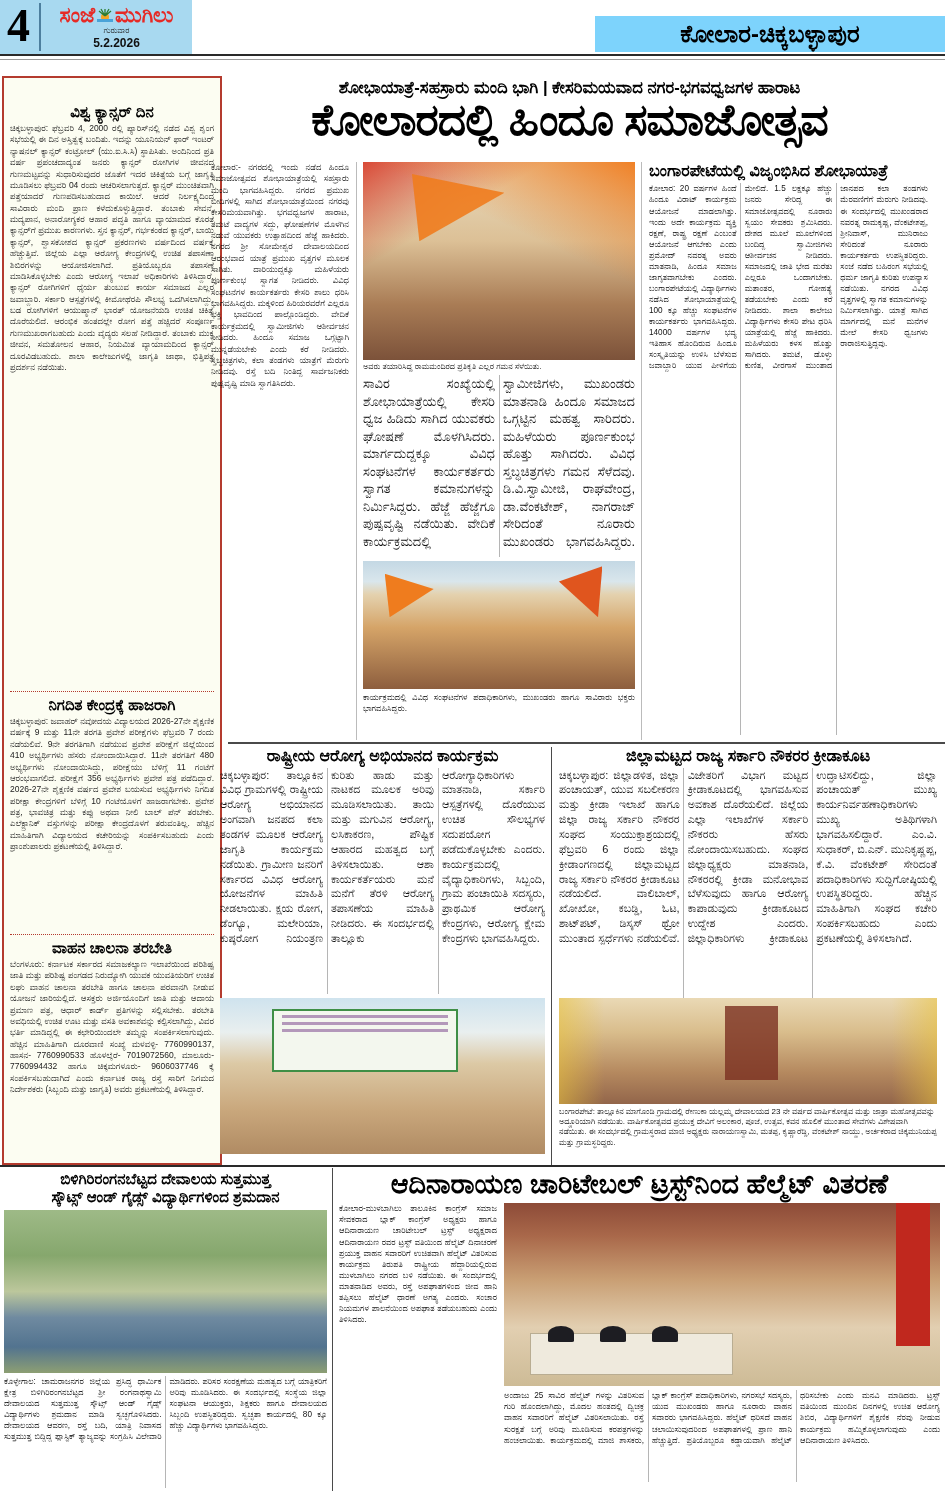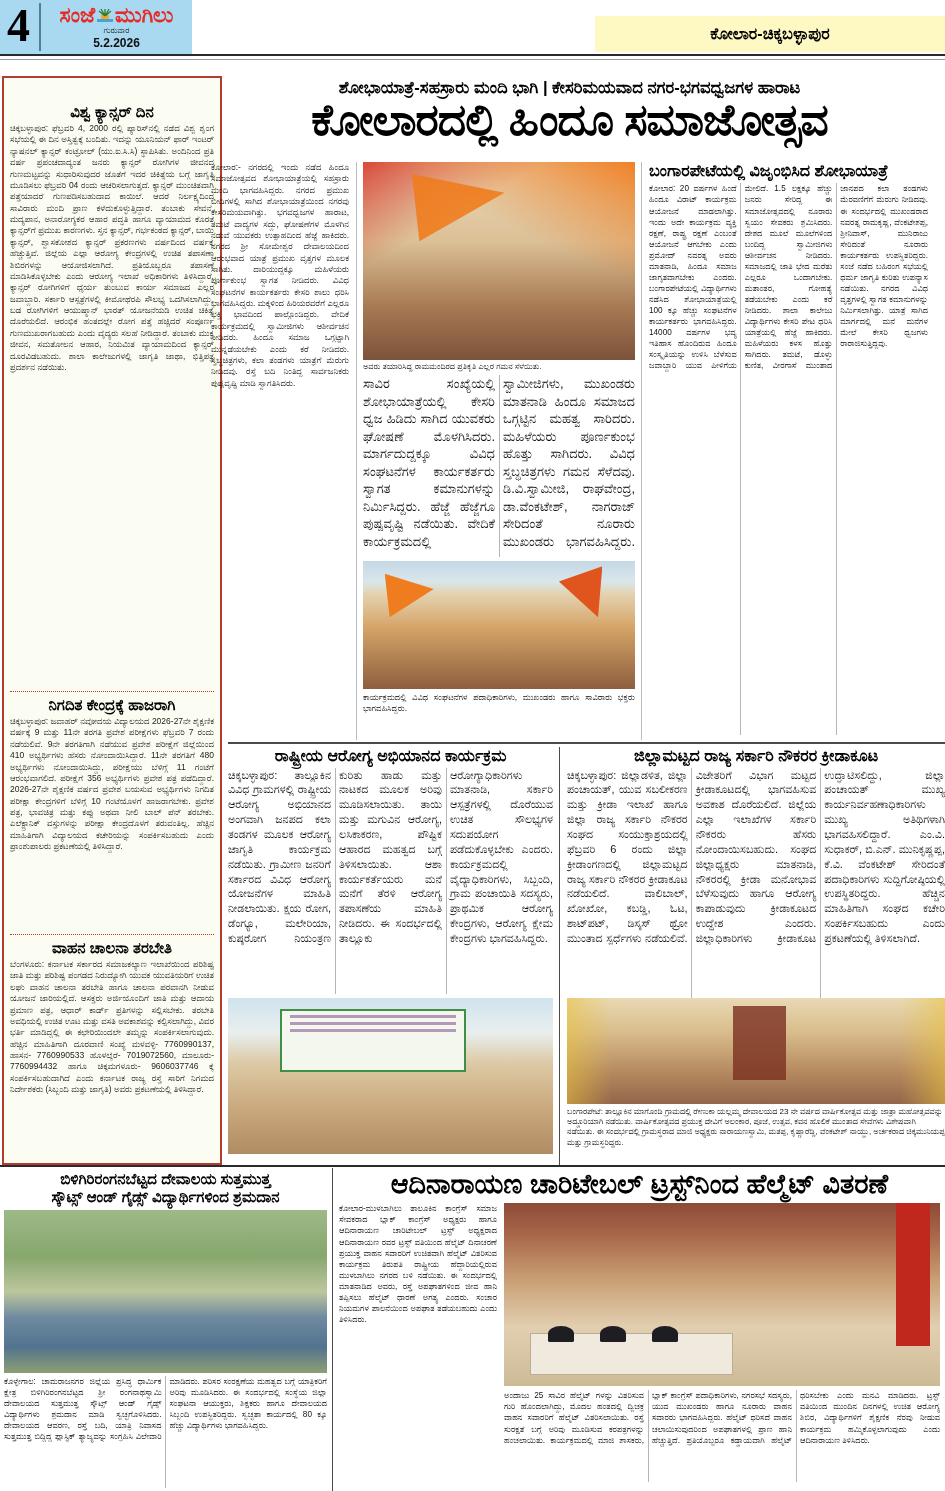--- a/index.html
+++ b/index.html
@@ -11,22 +11,22 @@
   
   .masthead{position:absolute;left:0;top:0;width:192px;height:54px;background:#a8d9f0;display:flex;align-items:stretch;}
   .page-num{font-family:"Liberation Serif","DejaVu Serif",serif;font-size:46px;font-weight:bold;line-height:52px;padding:0 9px 0 7px;color:#000;}
   .mast-div{width:2px;background:#4d7f9e;margin:3px 0;}
   .mast-right{flex:1;display:flex;flex-direction:column;align-items:center;justify-content:center;}
   .logo-line{display:flex;align-items:center;gap:2px;}
   .logo-word{color:#e62a25;font-weight:bold;font-size:21px;line-height:21px;}
   .logo-icon{width:16px;height:14px;display:inline-block;}
   .mast-day{font-size:8px;color:#222;margin-top:1px;}
   .mast-date{font-size:12px;font-weight:bold;color:#111;}
-  .region-box{position:absolute;right:0;top:16px;width:350px;height:36px;background:#fef9c3;
-    font-size:16px;font-weight:bold;text-align:center;line-height:36px;color:#000;}
+  .region-box{position:absolute;right:0;top:16px;width:350px;height:36px;background:#7dd3fc;
+    font-size:24px;font-weight:bold;text-align:center;line-height:36px;color:#000;}
   .header-rule{position:absolute;left:0;top:54px;width:945px;height:0;border-top:2.5px solid #2a2a2a;}
   .header-rule2{position:absolute;left:0;top:59px;width:945px;height:0;border-top:1px solid #9a9a9a;}
 
   
   .left-col{position:absolute;left:2px;top:76px;width:220px;height:1089px;background:#fcfdf2;
     border:2px solid #b43b2e;box-sizing:border-box;padding:3px 6px;overflow:hidden;}
   .lc-art{border-top:1px dotted #b43b2e;padding-top:3px;margin-top:3px;}
   .lc-art:first-child{border-top:none;margin-top:18px;}
   .lc-head{font-size:15px;font-weight:bold;text-align:center;margin:1px 0 2px 0;color:#000;}
   .lc-body{font-size:8.5px;line-height:1.34;text-align:justify;color:#222;overflow:hidden;}
@@ -76,21 +76,21 @@
     linear-gradient(180deg,#8d4b38 0%,#a9684a 18%,#c99f74 42%,#e2cfb1 68%,#cdbb96 100%);}
   .red-banner{position:absolute;right:10px;top:0;width:34px;height:78%;background:#c0281e;}
   .helmet-table{position:absolute;left:6%;bottom:6%;width:46%;height:22%;background:#efeadd;border:1px solid #b9ad92;}
   .helmet-dot{position:absolute;bottom:24%;width:26px;height:16px;border-radius:50% 50% 8% 8%;background:#1d1d22;}
 
   
   .hdiv-main{position:absolute;left:228px;top:742px;width:717px;border-top:2px solid #4a4a4a;}
   .hdiv-bottom{position:absolute;left:0;top:1165px;width:945px;border-top:2.5px solid #2a2a2a;}
 
   
-  .middle{position:absolute;left:228px;top:747px;width:717px;height:418px;display:flex;overflow:hidden;}
+  .middle{position:absolute;left:220px;top:747px;width:717px;height:418px;display:flex;overflow:hidden;}
   .mid-left{width:332px;border-right:1.5px solid #4a4a4a;padding-right:6px;box-sizing:border-box;}
   .mid-right{flex:1;padding-left:7px;overflow:hidden;}
   .mid-head{font-size:16px;font-weight:bold;text-align:center;line-height:1.1;margin-bottom:3px;color:#000;}
   .mid-text{columns:3;column-gap:8px;column-rule:1px solid #b5b5b5;font-size:11px;line-height:1.35;text-align:justify;overflow:hidden;}
   .mid-text.left{height:226px;}
   .mid-text.right{height:230px;}
   .mid-caption{font-size:8px;line-height:1.3;margin-top:3px;color:#111;height:48px;overflow:hidden;}
 
   
   .bottom{position:absolute;left:0;top:1168px;width:945px;height:323px;display:flex;overflow:hidden;}

